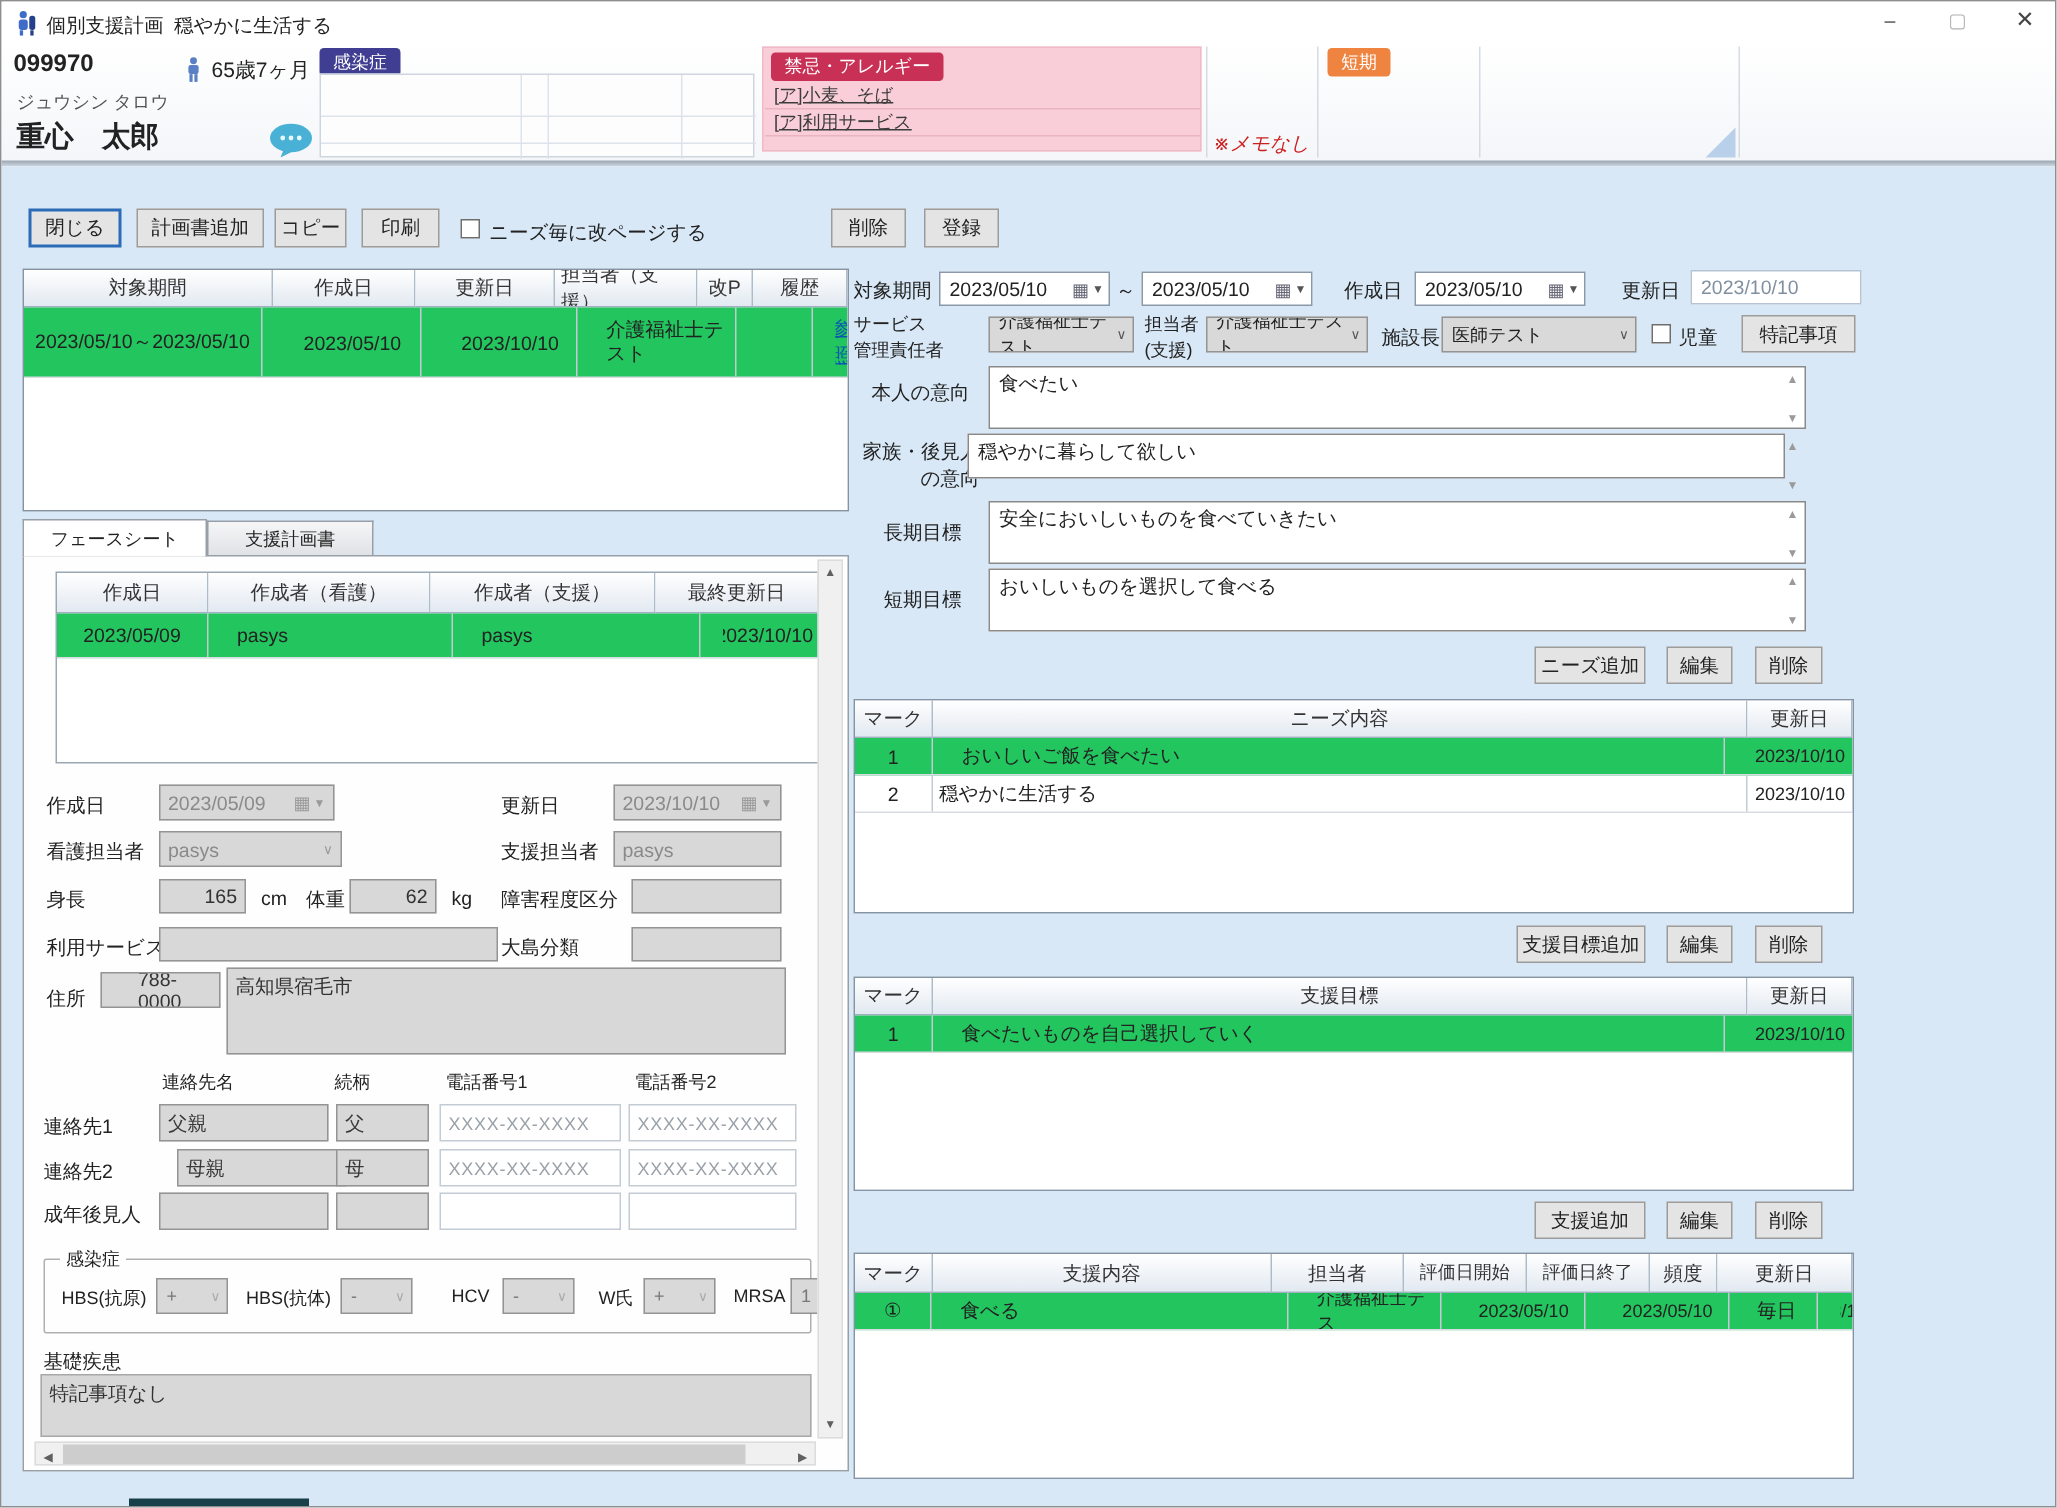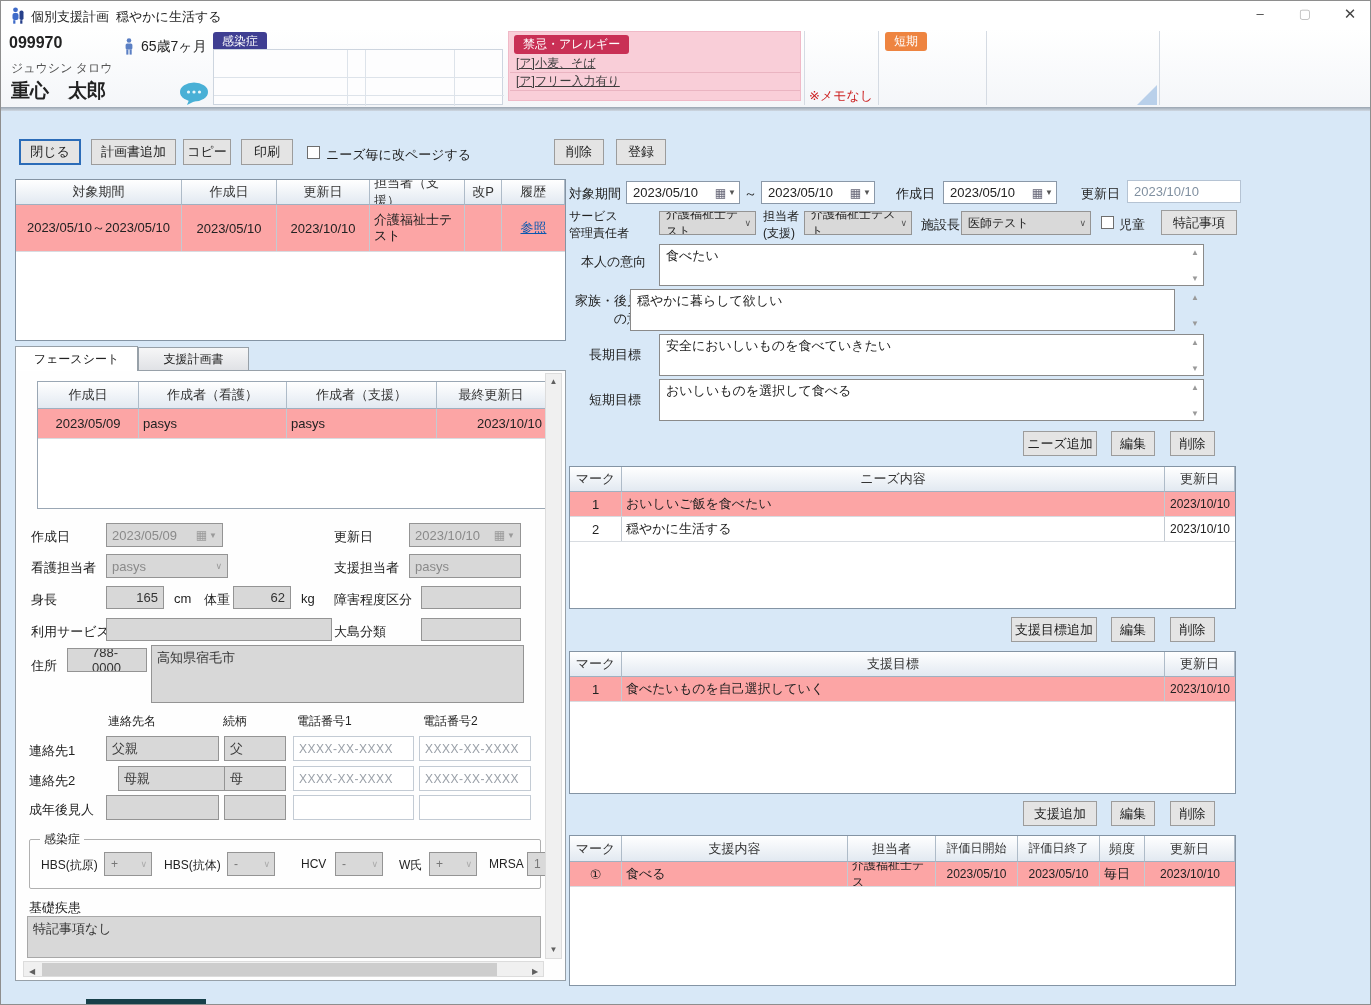--- a/index.html
+++ b/index.html
@@ -38,21 +38,21 @@
   .chk{width:13px;height:13px;background:#fff;border:1px solid #6e6e6e;display:inline-block;cursor:pointer;}
 
   
   .tbl{background:#fff;border:1px solid #8494a4;display:flex;flex-direction:column;overflow:hidden;}
   .trow{display:flex;flex:0 0 auto;}
   .tc{border-right:1px solid #c3cad2;font-size:13px;display:flex;align-items:center;justify-content:center;
     padding:1px 4px;overflow:hidden;color:#222;}
   .tc:last-child{border-right:none;}
   .thead .tc{background:linear-gradient(#ffffff,#e2e9f1);border-bottom:1px solid #9fb0c0;border-right:1px solid #aebbc8;color:#333;}
   .tbody{border-bottom:1px solid #d8dce1;}
-  .sel{background:#fca5a5;}
+  .sel{background:#22c55e;gap:15px;}
   .tfill{flex:1 1 auto;background:#fff;}
   .tl{justify-content:flex-start;}
   .tr{justify-content:flex-end;}
   .link{color:#0a58b0;text-decoration:underline;cursor:pointer;}
 
   
   .datefld{background:#fff;border:1px solid #8a98a8;height:23px;display:flex;align-items:center;padding:0 3px 0 6px;font-size:13px;color:#222;}
   .datefld .sp{flex:1;}
   .calic{font-size:12px;color:#667;line-height:1;}
   .ddar{font-size:8px;color:#555;margin-left:2px;}
@@ -126,25 +126,25 @@
       <div class="abs grid-line-h" style="left:0;top:27px;width:290px;"></div>
       <div class="abs grid-line-h" style="left:0;top:45px;width:290px;"></div>
       <div class="abs grid-line-v" style="left:133px;top:0;height:56px;"></div>
       <div class="abs grid-line-v" style="left:151px;top:0;height:56px;"></div>
       <div class="abs grid-line-v" style="left:240px;top:0;height:56px;"></div>
     </div>
 
     <div class="abs pink-panel" style="left:507px;top:2px;width:293px;height:70px;">
       <span class="abs badge" style="left:5px;top:3px;background:#c93055;">禁忌・アレルギー</span>
       <div class="abs pink-row" style="left:1px;top:23px;width:290px;height:18px;">[ア]小麦、そば</div>
-      <div class="abs pink-row" style="left:1px;top:41px;width:290px;height:18px;">[ア]フリー入力有り</div>
+      <div class="abs pink-row" style="left:1px;top:41px;width:290px;height:18px;">[ア]利用サービス</div>
     </div>
 
     <div class="abs hdr-sep" style="left:803px;"></div>
-    <div class="abs memo" style="left:808px;top:58px;">※メモなし</div>
+    <div class="abs memo" style="left:808px;top:58px;font-style:italic;">※メモなし</div>
     <div class="abs hdr-sep" style="left:877px;"></div>
     <span class="abs badge" style="left:884px;top:3px;background:#ee8440;">短期</span>
     <div class="abs hdr-sep" style="left:985px;"></div>
     <div class="abs tri" style="left:1136px;top:56px;"></div>
     <div class="abs hdr-sep" style="left:1158px;"></div>
   </div>
   <div class="abs hdr-bottom"></div>
 
   <div class="abs main-bg"></div>
 
@@ -233,21 +233,21 @@
 
   <span class="abs lbl" style="left:580px;top:252px;">本人の意向</span>
   <div class="abs ta" style="left:658px;top:243px;width:545px;height:42px;">食べたい</div>
   <span class="abs scrhint" style="left:1190px;top:248px;">▲</span>
   <span class="abs scrhint" style="left:1190px;top:274px;">▼</span>
 
   <div class="abs lbl" style="left:568px;top:291px;width:84px;text-align:right;">
     <div>家族・後見人</div>
       <div>の意向</div>
   </div>
-  <div class="abs ta" style="left:629px;top:288px;width:545px;height:42px;">穏やかに暮らして欲しい</div>
+  <div class="abs ta" style="left:644px;top:288px;width:545px;height:30px;">穏やかに暮らして欲しい</div>
   <span class="abs scrhint" style="left:1190px;top:293px;">▲</span>
   <span class="abs scrhint" style="left:1190px;top:319px;">▼</span>
 
   <span class="abs lbl" style="left:588px;top:345px;">長期目標</span>
   <div class="abs ta" style="left:658px;top:333px;width:545px;height:42px;">安全においしいものを食べていきたい</div>
   <span class="abs scrhint" style="left:1190px;top:338px;">▲</span>
   <span class="abs scrhint" style="left:1190px;top:364px;">▼</span>
 
   <span class="abs lbl" style="left:588px;top:390px;">短期目標</span>
   <div class="abs ta" style="left:658px;top:378px;width:545px;height:42px;">おいしいものを選択して食べる</div>

